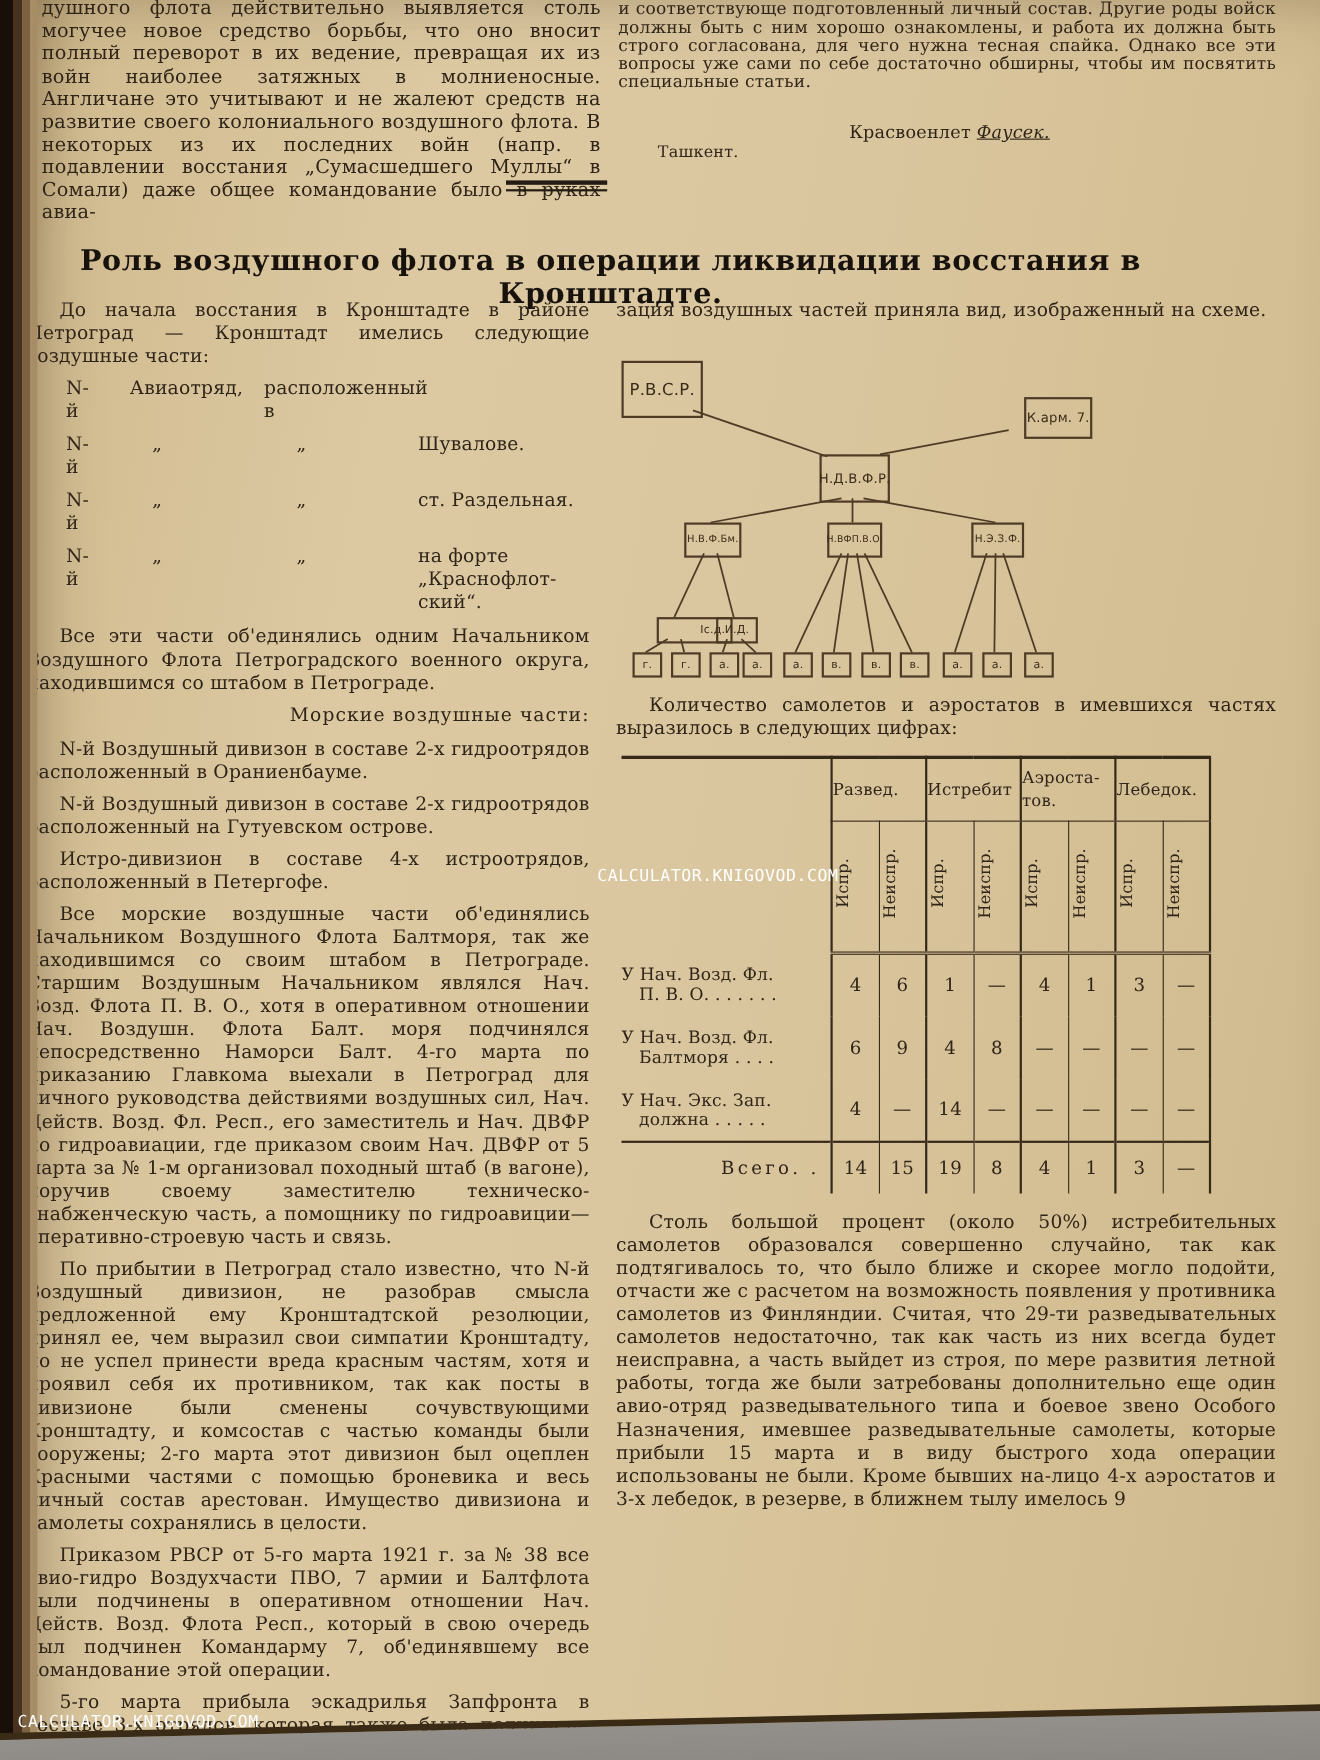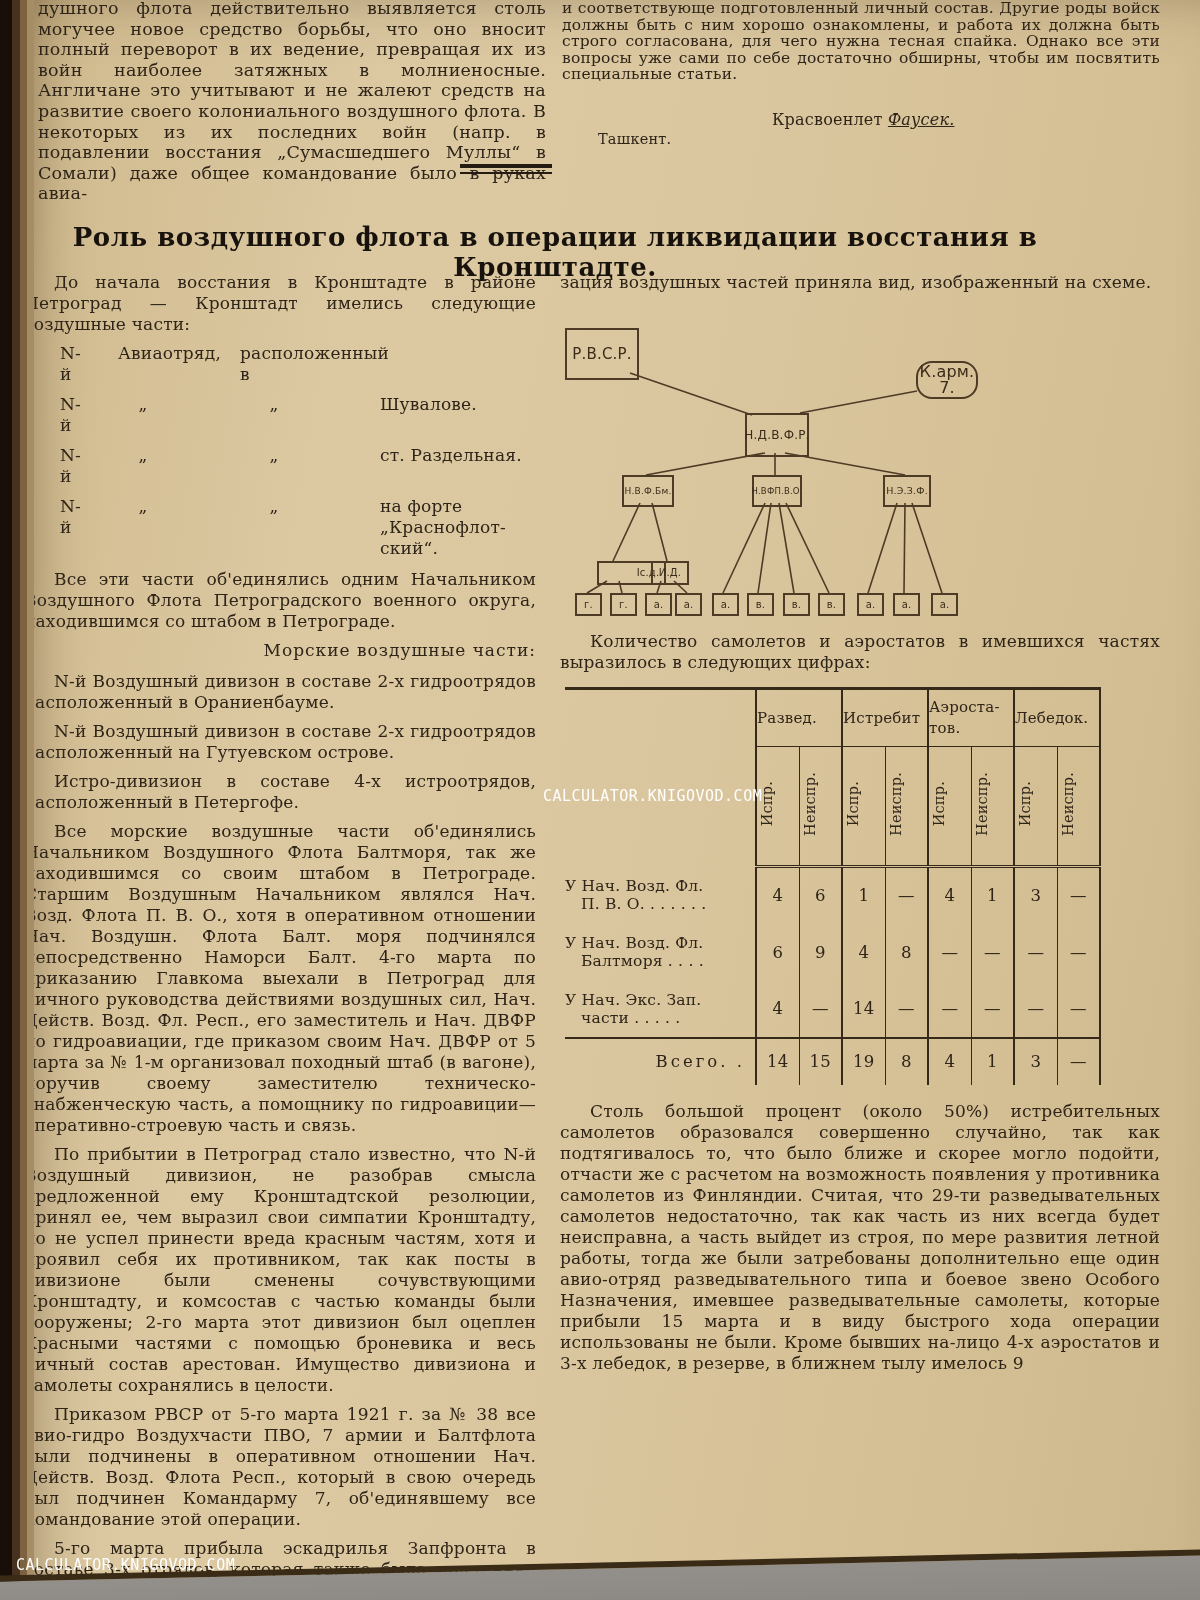--- a/index.html
+++ b/index.html
@@ -151,21 +151,21 @@
         <line x1="205" y1="190" x2="163" y2="280"></line>
         <line x1="211" y1="190" x2="198" y2="280"></line>
         <line x1="219" y1="190" x2="234" y2="280"></line>
         <line x1="226" y1="190" x2="269" y2="280"></line>
         <line x1="337" y1="190" x2="308" y2="280"></line>
         <line x1="345" y1="190" x2="344" y2="280"></line>
         <line x1="352" y1="190" x2="382" y2="280"></line>
       </g>
     </svg>
     <div class="dbox" style="left:5px;top:15px;width:70px;height:48px;font-size:15px;">Р.В.С.Р.</div>
-    <div class="dbox" style="left:356px;top:48px;width:58px;height:34px;font-size:16px;border-radius:16px;">К.арм. 7.</div>
+    <div class="dbox" style="left:371px;top:48px;width:58px;height:34px;font-size:12px;">К.арм. 7.</div>
     <div class="dbox" style="left:185px;top:100px;width:60px;height:40px;font-size:12px;">Н.Д.В.Ф.Р.</div>
     <div class="dbox" style="left:62px;top:162px;width:48px;height:28px;font-size:9px;">Н.В.Ф.Бм.</div>
     <div class="dbox" style="left:192px;top:162px;width:46px;height:28px;font-size:8.5px;">Н.ВФП.В.О.</div>
     <div class="dbox" style="left:323px;top:162px;width:44px;height:28px;font-size:9.5px;">Н.Э.З.Ф.</div>
     <div class="dbox" style="left:37px;top:248px;width:32px;height:20px;font-size:10px;padding-left:33px;">Iс.д.</div>
     <div class="dbox" style="left:91px;top:248px;width:34px;height:20px;font-size:10px;">И.Д.</div>
     <div class="dleaf" style="left:15px;">г.</div>
     <div class="dleaf" style="left:50px;">г.</div>
     <div class="dleaf" style="left:85px;">а.</div>
     <div class="dleaf" style="left:115px;">а.</div>
@@ -237,21 +237,21 @@
           <td class="val bl2">4</td>
           <td class="val bl1">8</td>
           <td class="val bl2">—</td>
           <td class="val bl1">—</td>
           <td class="val bl2">—</td>
           <td class="val bl1 br2">—</td>
         </tr>
         <tr class="datarow">
           <td class="lbl">
               <div>У Нач. Экс. Зап.</div>
-              <div class="l2">части . . . . .</div>
+              <div class="l2">должна . . . . .</div>
             </td>
           <td class="val bl2">4</td>
           <td class="val bl1">—</td>
           <td class="val bl2">14</td>
           <td class="val bl1">—</td>
           <td class="val bl2">—</td>
           <td class="val bl1">—</td>
           <td class="val bl2">—</td>
           <td class="val bl1 br2">—</td>
         </tr>

